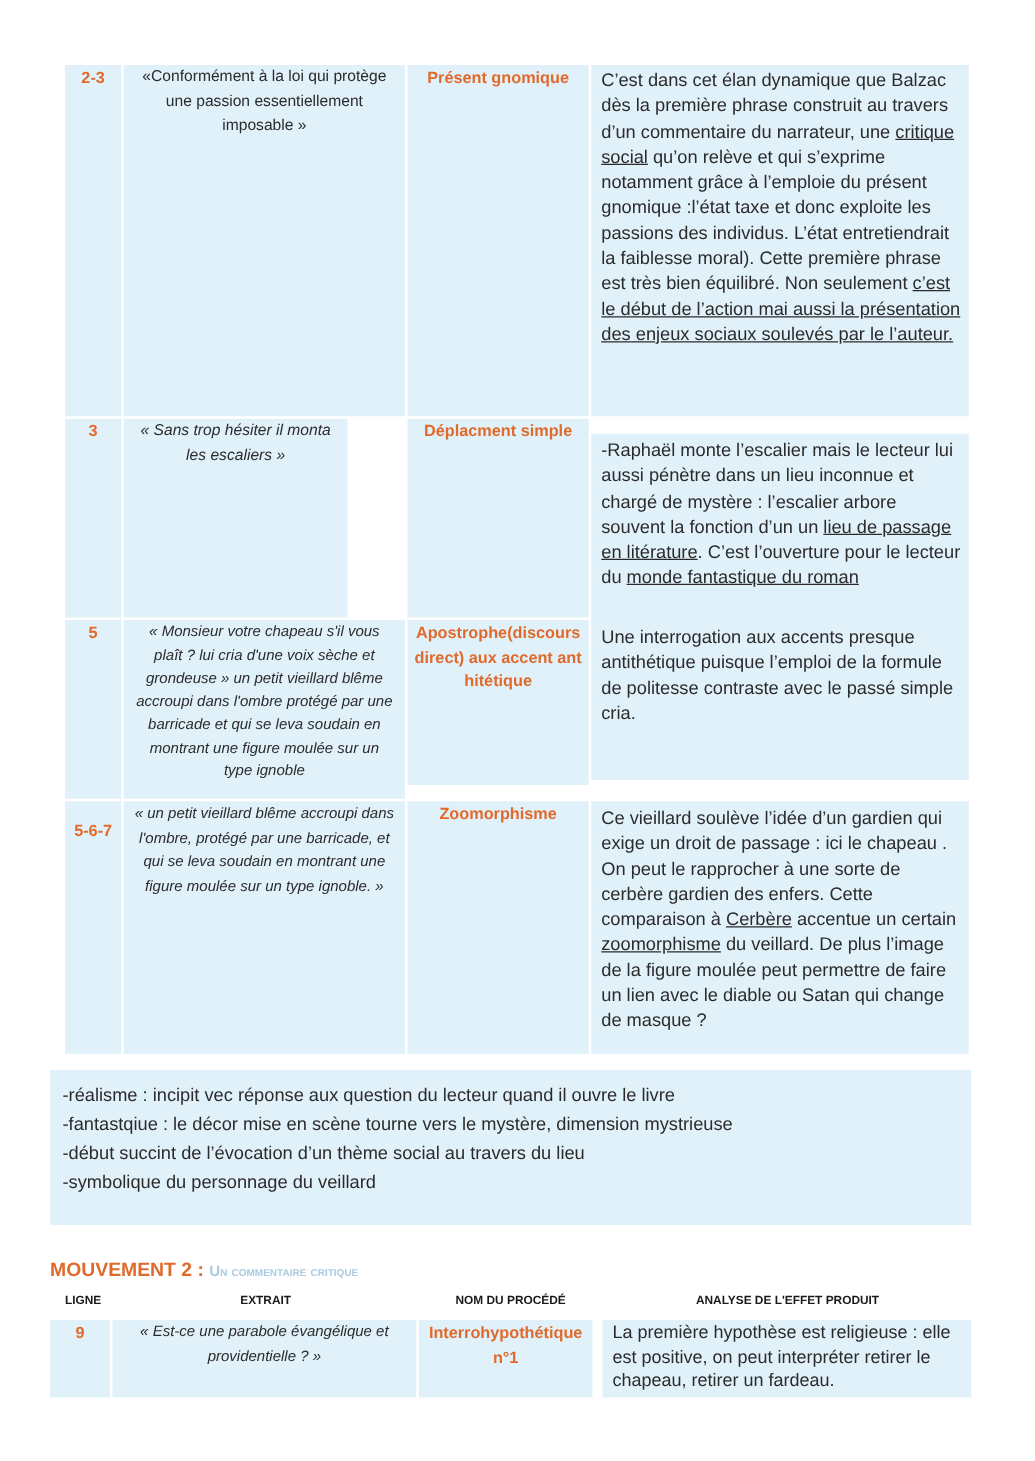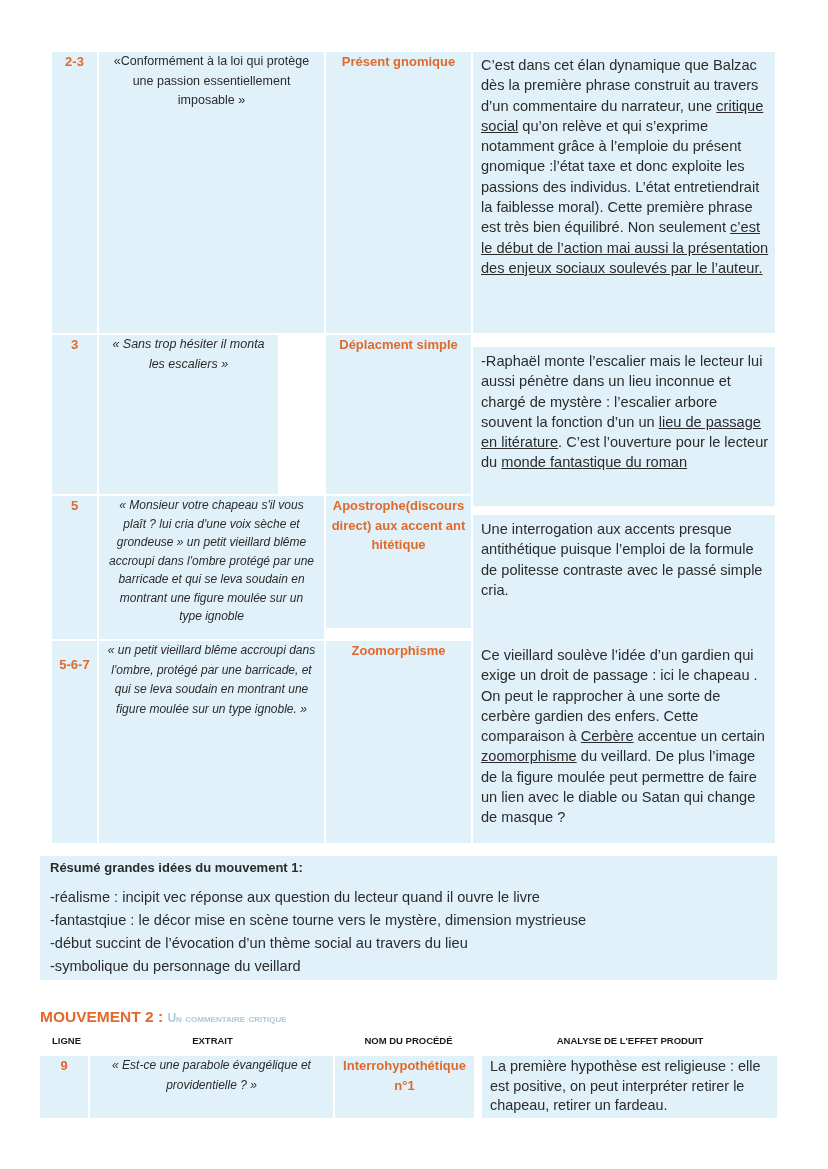--- a/index.html
+++ b/index.html
@@ -54,40 +54,39 @@
 
   <div class="cell flexc line-no" style="left:52px;top:496px;width:45px;height:143px;">
       <span>5</span>
     </div>
   <div class="cell flexc quote ital" style="left:99px;top:496px;width:225px;height:143px;font-size:12px;line-height:18.5px;">
       <span>« Monsieur votre chapeau s'il vous plaît ? lui cria d'une voix sèche et grondeuse » un petit vieillard blême accroupi dans l'ombre protégé par une barricade et qui se leva soudain en montrant une figure moulée sur un type ignoble</span>
     </div>
   <div class="cell flexc proc" style="left:326px;top:496px;width:145px;height:132px;word-break:break-all;">
       <span>Apostrophe(discours direct) aux accent anthitétique</span>
     </div>
-  <div class="cell analysis flexc" style="left:473px;top:515px;width:302px;height:128px;justify-content:flex-start;text-align:left;">
+  <div class="cell analysis flexc" style="left:473px;top:496px;width:302px;height:128px;justify-content:flex-start;text-align:left;">
     <span>Une interrogation aux accents presque antithétique puisque l’emploi de la formule de politesse contraste avec le passé simple cria.</span>
   </div>
 
   <div class="cell flexc line-no" style="left:52px;top:641px;width:45px;height:202px;padding:14px 6px;">
       <span>5-6-7</span>
     </div>
   <div class="cell flexc quote ital" style="left:99px;top:641px;width:225px;height:202px;font-size:12px;">
       <span>«  un petit vieillard blême accroupi dans l'ombre, protégé par une barricade, et qui se leva soudain en montrant une figure moulée sur un type ignoble. »</span>
     </div>
   <div class="cell flexc proc" style="left:326px;top:641px;width:145px;height:202px;">
       <span>Zoomorphisme</span>
     </div>
   <div class="cell analysis" style="left:473px;top:641px;width:302px;height:202px;">
     <span>Ce vieillard soulève l’idée d’un gardien qui exige un droit de passage : ici le chapeau . On peut le rapprocher à une sorte de cerbère gardien des enfers. Cette comparaison à </span><u>Cerbère</u><span> accentue un certain </span><u>zoomorphisme</u><span> du veillard. De plus l’image de la figure moulée peut permettre de faire un lien avec le diable ou Satan qui change de masque ?</span>
   </div>
 </div>
 
 <div class="summary">
-  <div class="summary-title">Résumé grandes idées du mouvement 1:</div>
   <div style="height:8px;"></div>
   <div class="summary-line">-réalisme : incipit vec réponse aux question du lecteur quand il ouvre le livre</div>
   <div class="summary-line">-fantastqiue : le décor mise en scène tourne vers le mystère, dimension mystrieuse</div>
   <div class="summary-line">-début succint de l’évocation d’un thème social au travers du lieu</div>
   <div class="summary-line">-symbolique du personnage du veillard</div>
 </div>
 
 <div class="mv2-title">
   <span class="mv2-main">MOUVEMENT 2 : </span><span class="mv2-sub">Un commentaire critique</span>
 </div>

